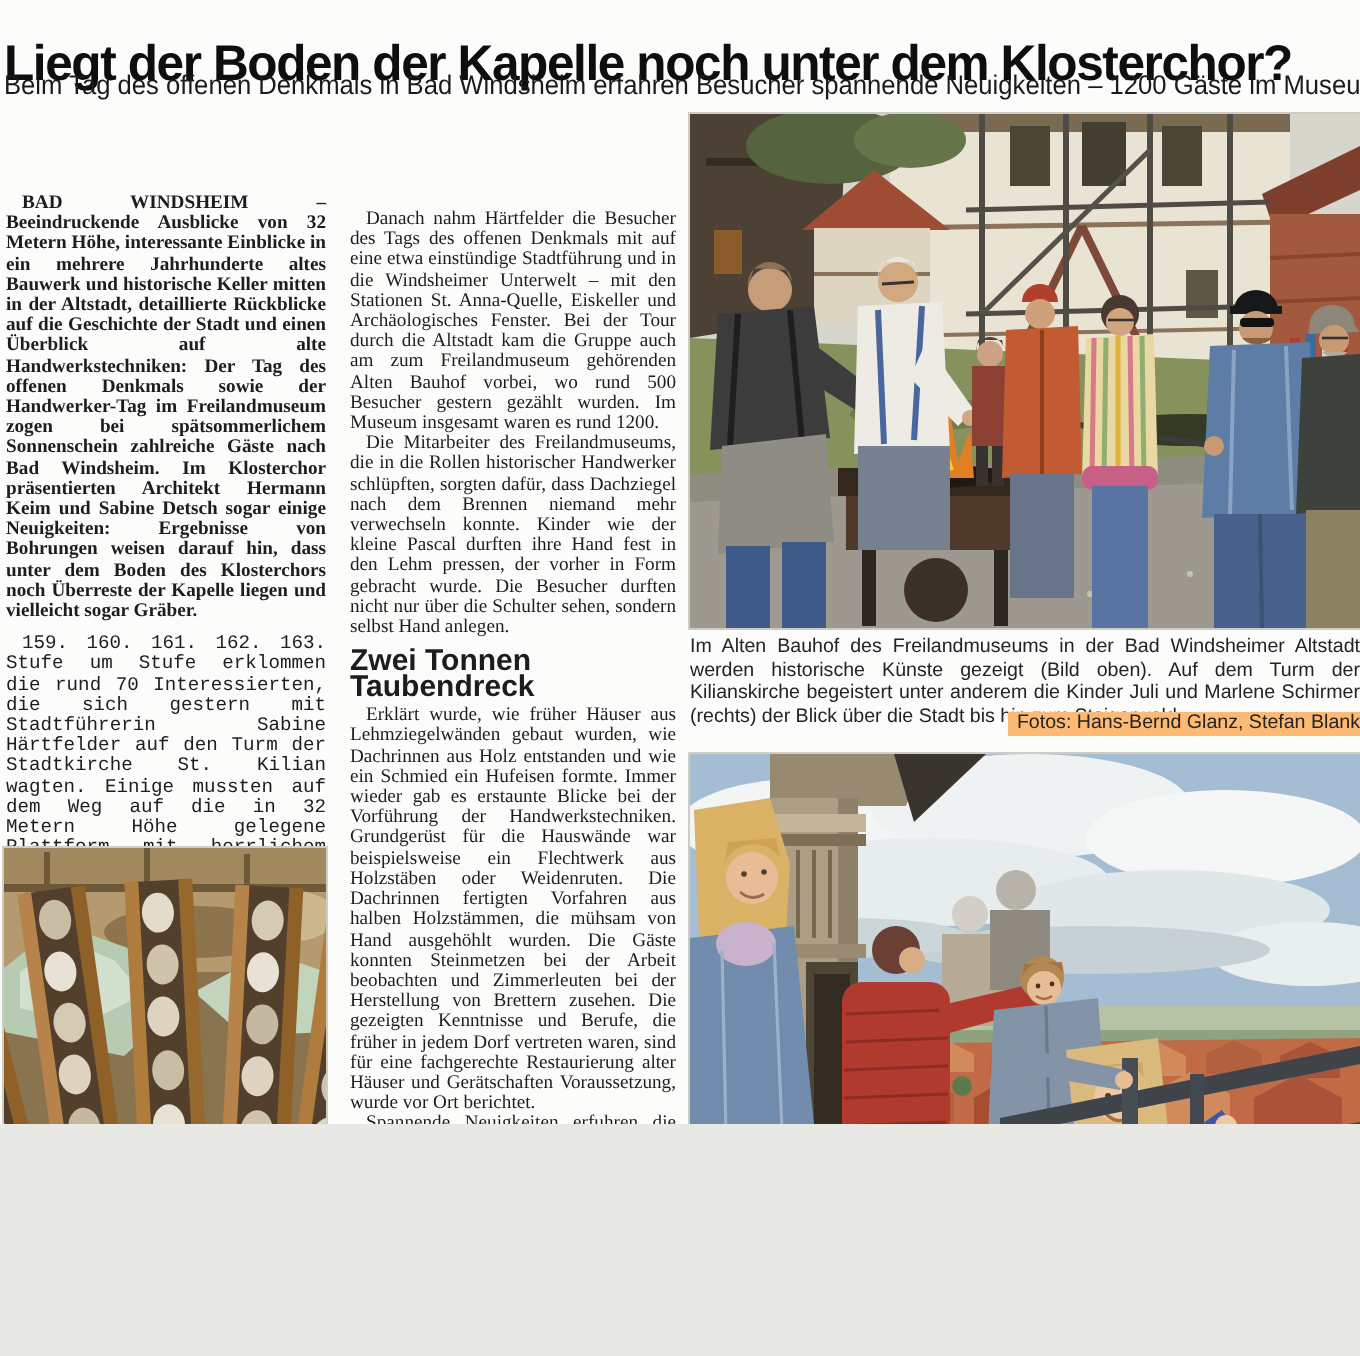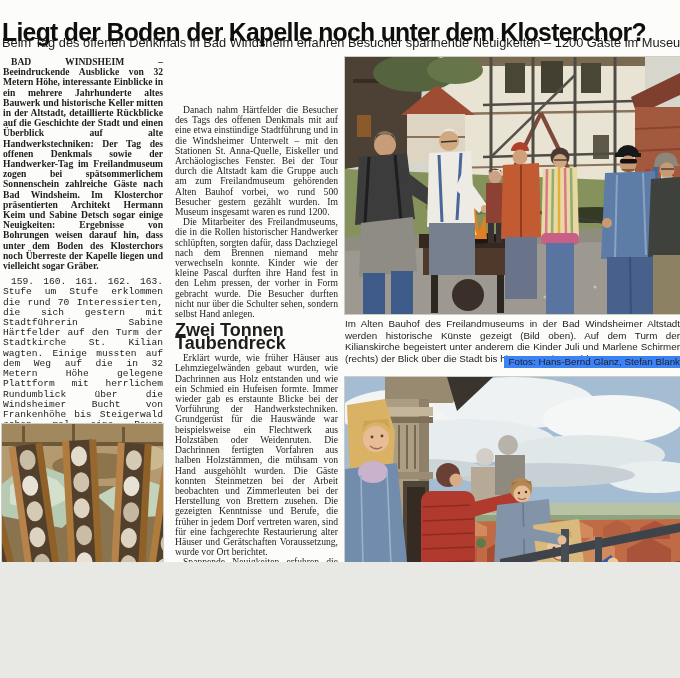--- a/index.html
+++ b/index.html
@@ -7,33 +7,33 @@
         font-family:"Liberation Serif",serif;color:#1d1d1d;}
   .headline{position:absolute;left:2px;top:1px;white-space:nowrap;
             font-family:"Liberation Sans",sans-serif;font-weight:700;font-size:25px;
             letter-spacing:-0.7px;color:#0e0e0e;transform:scaleX(0.99);transform-origin:left top;}
   .subhead{position:absolute;left:2px;top:35px;white-space:nowrap;
            font-family:"Liberation Sans",sans-serif;font-size:13.5px;color:#1a1a1a;
            transform:scaleX(0.95);transform-origin:left top;}
   .col{position:absolute;top:57px;text-align:justify;font-size:9.6px;line-height:10.2px;
        hyphens:auto;-webkit-hyphens:auto;}
   .col p{margin:0;text-indent:8px;}
-  #col1{left:3px;width:160px;}
+  #col1{left:3px;width:160px;margin-top:40px;}
   #col2{left:175px;width:163px;margin-top:48px;}
   .lead{font-weight:bold;}
   .gap{margin-top:6px !important;font-family:Liberation Mono, monospace;}
-  .crosshead{font-family:"Liberation Sans",sans-serif;font-weight:700;font-size:18px;
+  .crosshead{font-family:"Liberation Sans",sans-serif;font-weight:700;font-size:15px;
              line-height:13px;margin:5px 0 3px;text-indent:0;text-align:left;}
   .byline{display:block;text-align:right;font-size:14px;line-height:10.5px;
           letter-spacing:0.3px;margin-top:1px;}
   .photo{position:absolute;outline:1px solid #cfccc4;background:#ccc;}
   .photo svg{display:block;width:100%;height:100%;}
   .caption{position:absolute;font-family:"Liberation Sans",sans-serif;font-size:9.8px;
            line-height:11.6px;color:#232323;text-align:justify;}
-  .caption .credit{position:absolute;right:0;bottom:0;text-align:right;background:#3b82f6;padding-left:4px;}
+  .caption .credit{position:absolute;right:0;bottom:0;text-align:right;background:#fdba74;padding-left:4px;}
   .ital{}
 </style>
 </head>
 <body>
 
 <div class="page">
 
   <h1 class="headline">Liegt der Boden der Kapelle noch unter dem Klosterchor?</h1>
   <div class="subhead">Beim Tag des offenen Denkmals in Bad Windsheim erfahren Besucher spannende Neuigkeiten – 1200 Gäste im Museum</div>
 

